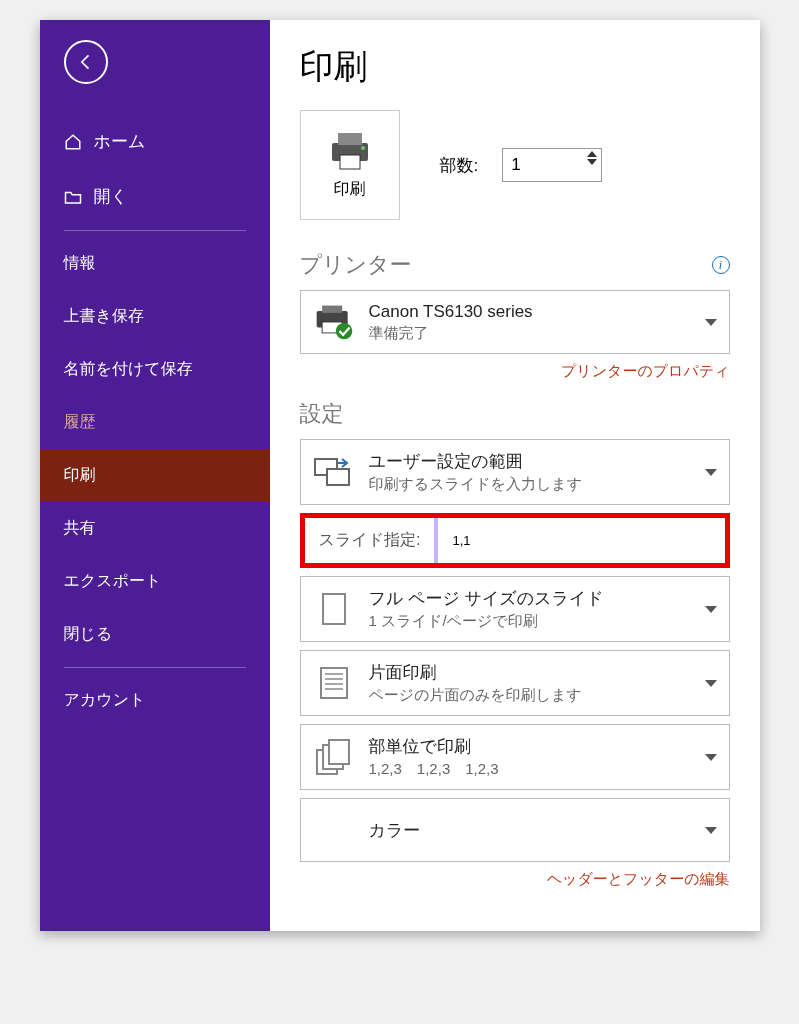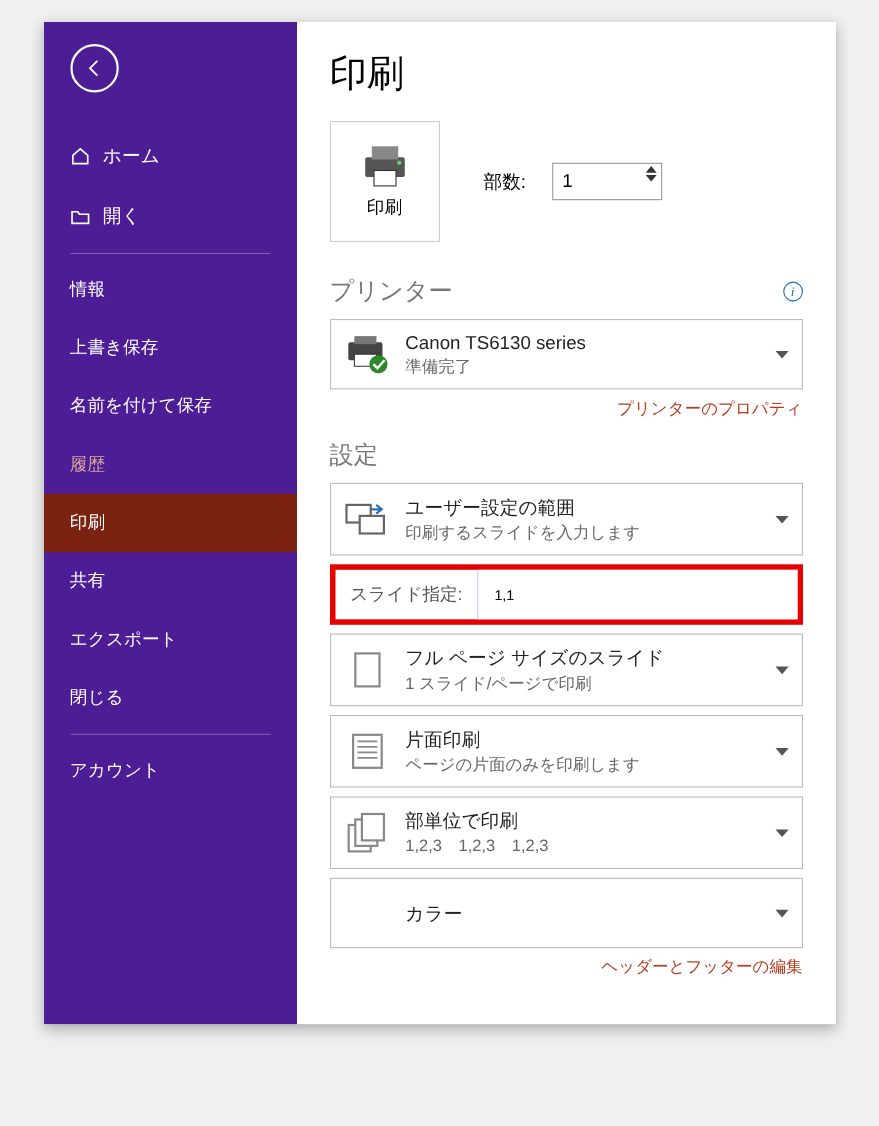--- a/index.html
+++ b/index.html
@@ -30,21 +30,21 @@
 .info-icon { width: 18px; height: 18px; border: 1.5px solid #1a6fb0; border-radius: 50%; color: #1a6fb0; font-size: 12px; display: flex; align-items: center; justify-content: center; cursor: pointer; font-style: italic; font-family: serif; }
 .dropdown { border: 1px solid #bbb; padding: 10px 12px; display: flex; align-items: center; gap: 14px; cursor: pointer; position: relative; margin-bottom: 8px; }
 .dd-icon { width: 42px; height: 42px; flex-shrink: 0; display: flex; align-items: center; justify-content: center; }
 .dd-text { flex: 1; }
 .dd-title { font-size: 17px; color: #222; }
 .dd-sub { font-size: 15px; color: #666; margin-top: 2px; }
 .dd-arrow { width: 0; height: 0; border-left: 6px solid transparent; border-right: 6px solid transparent; border-top: 7px solid #555; }
 .link-row { text-align: right; margin-bottom: 18px; }
 .link { color: #b83b1d; font-size: 15px; cursor: pointer; }
 .slide-spec { border: 5px solid #e60000; display: flex; align-items: stretch; margin-bottom: 8px; }
-.slide-spec-label { padding: 12px 14px; font-size: 16px; color: #555; border-right: 1px solid #c4b5fd; display: flex; align-items: center; }
+.slide-spec-label { padding: 12px 14px; font-size: 16px; color: #555; border-right: 4px solid #c4b5fd; display: flex; align-items: center; }
 .slide-spec-input { flex: 1; border: none; padding: 0 14px; font-size: 13px; outline: none; }
 .color-swatch { width: 42px; height: 42px; display: flex; flex-direction: column; }
 .color-swatch div { flex: 1; }
 </style>
 </head>
 <body>
 
 <div class="window">
   <div class="sidebar">
     <div class="back-btn">

